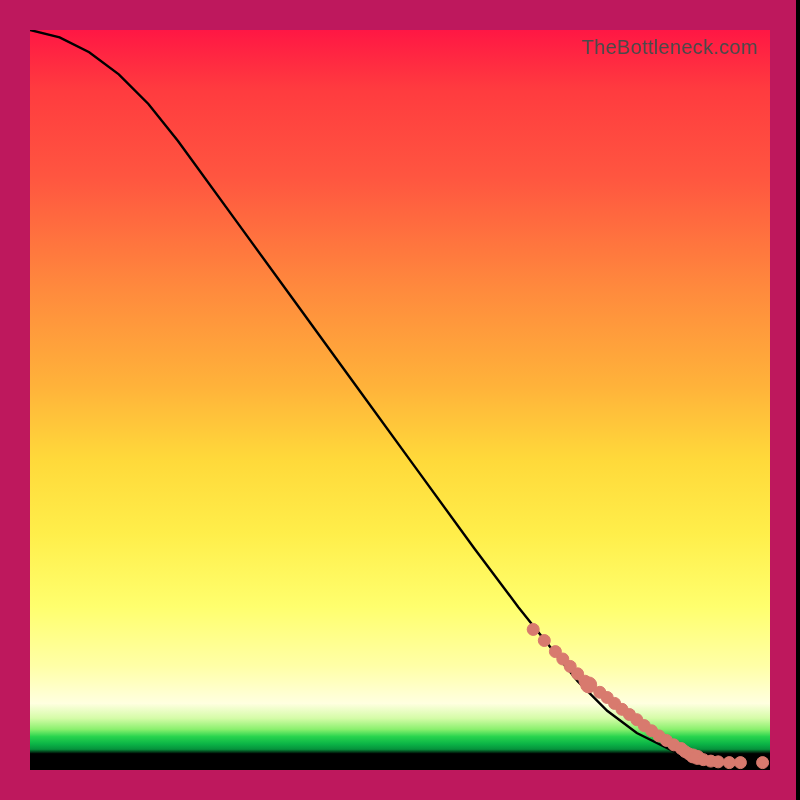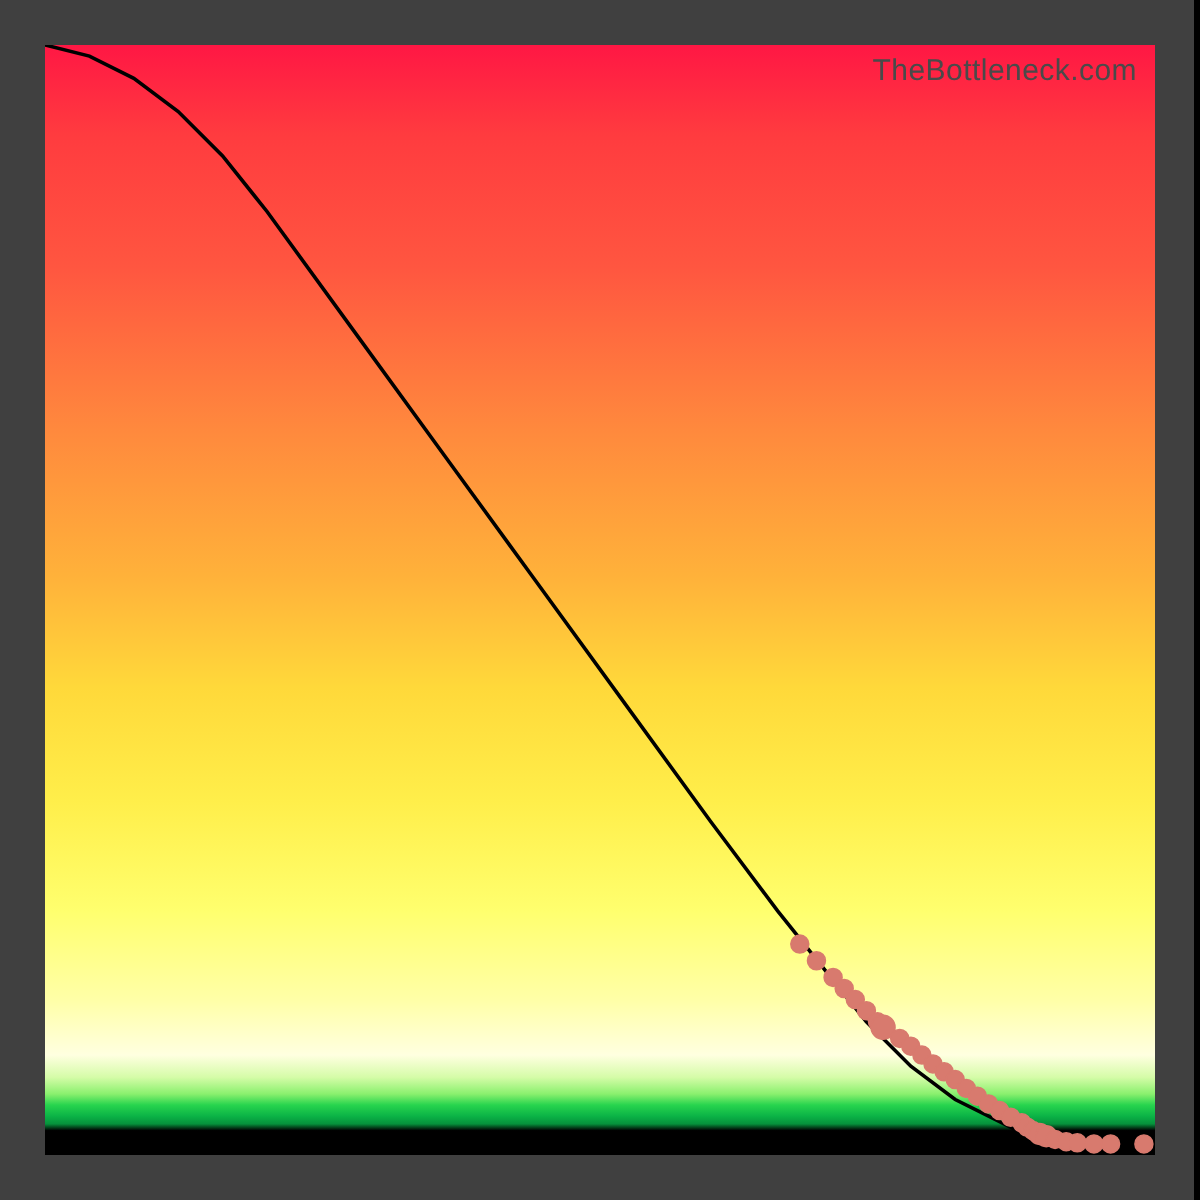--- a/index.html
+++ b/index.html
@@ -8,21 +8,21 @@
     width: 800px;
     height: 800px;
     background: #000;
     overflow: hidden;
     font-family: Arial, Helvetica, sans-serif;
   }
   .wrap {
     position: relative;
     width: 796px;
     height: 800px;
-    background: #404040;
+    background: #be185d;
   }
   .plot {
     position: absolute;
     left: 30px;
     top: 30px;
     width: 740px;
     height: 740px;
     
     background: linear-gradient(
       to bottom,

